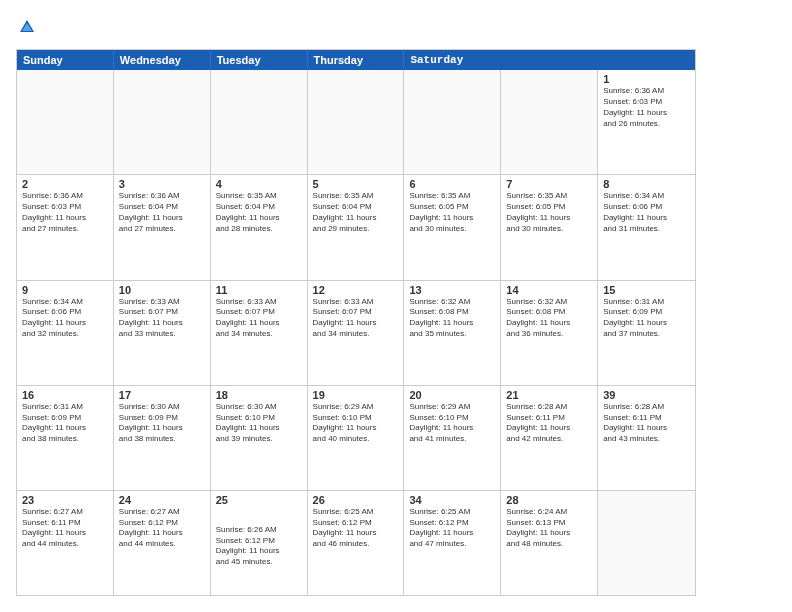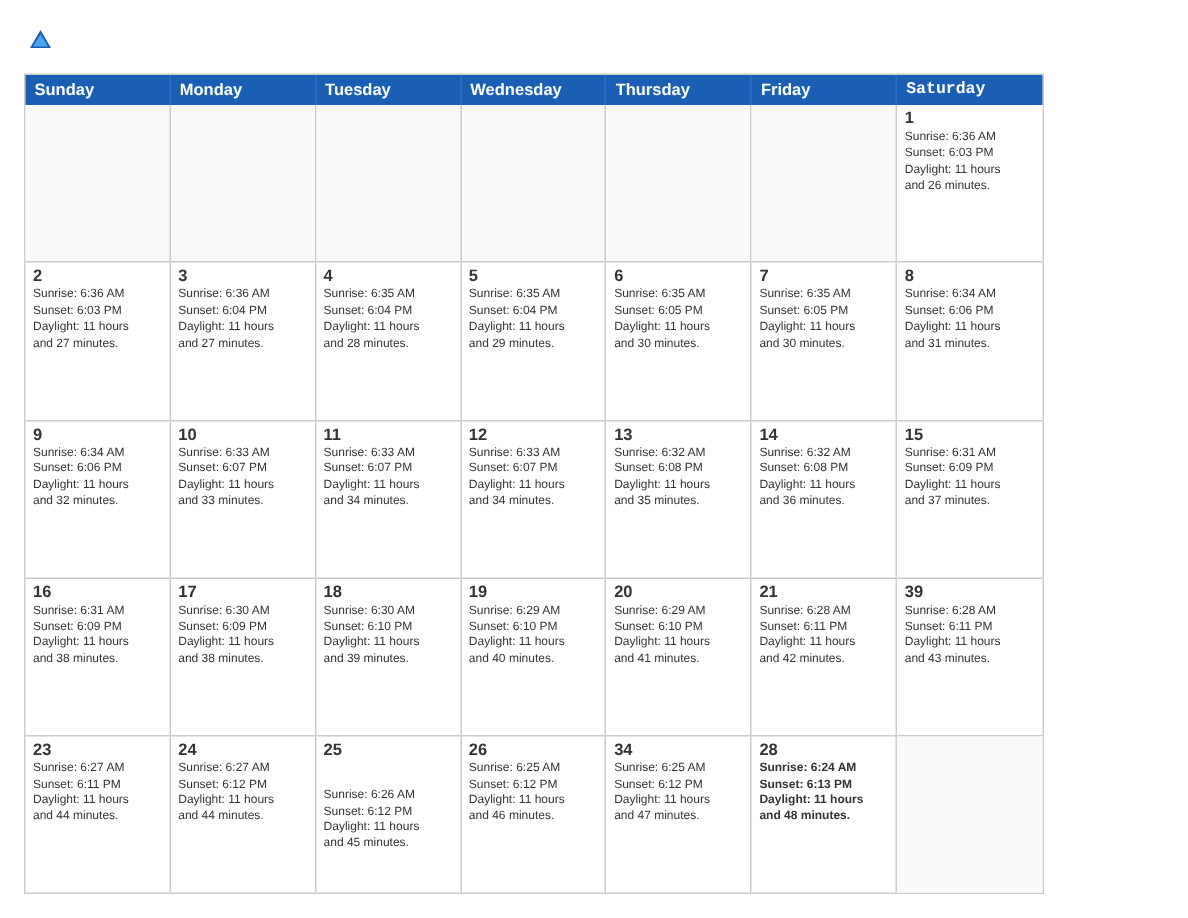--- a/index.html
+++ b/index.html
@@ -122,25 +122,23 @@
     </div>
     <div class="title-block">
       <div class="month-title"></div>
       <div class="location"></div>
     </div>
   </div>
 
   <div class="calendar">
     <div class="cal-header">
     <div class="cal-header-cell">Sunday</div>
-        <div class="cal-header-cell">Monday</div>
+        <div class="cal-header-cell">Wednesday</div>
         <div class="cal-header-cell">Tuesday</div>
-        <div class="cal-header-cell">Wednesday</div>
         <div class="cal-header-cell">Thursday</div>
-        <div class="cal-header-cell">Friday</div>
         <div class="cal-header-cell">Saturday</div>
       </div>
     <div class="cal-body">
     <div class="cal-row">
           <div class="cal-cell empty"></div>
           <div class="cal-cell empty"></div>
           <div class="cal-cell empty"></div>
           <div class="cal-cell empty"></div>
           <div class="cal-cell empty"></div>
           <div class="cal-cell empty"></div>
@@ -336,21 +334,21 @@
           </div>
           <div class="cal-cell">
             <span class="day-num">34</span>
             <div class="day-info" style="white-space: pre-line;">Sunrise: 6:25 AM
 Sunset: 6:12 PM
 Daylight: 11 hours
 and 47 minutes.</div>
           </div>
           <div class="cal-cell">
             <span class="day-num">28</span>
-            <div class="day-info" style="white-space: pre-line; font-weight: bold;">Sunrise: 6:24 AM
+            <div class="day-info" style="white-space: pre-line;">Sunrise: 6:24 AM
 Sunset: 6:13 PM
 Daylight: 11 hours
 and 48 minutes.</div>
           </div>
           <div class="cal-cell empty"></div>
         </div>
       </div>
   </div>
 </div>
 

